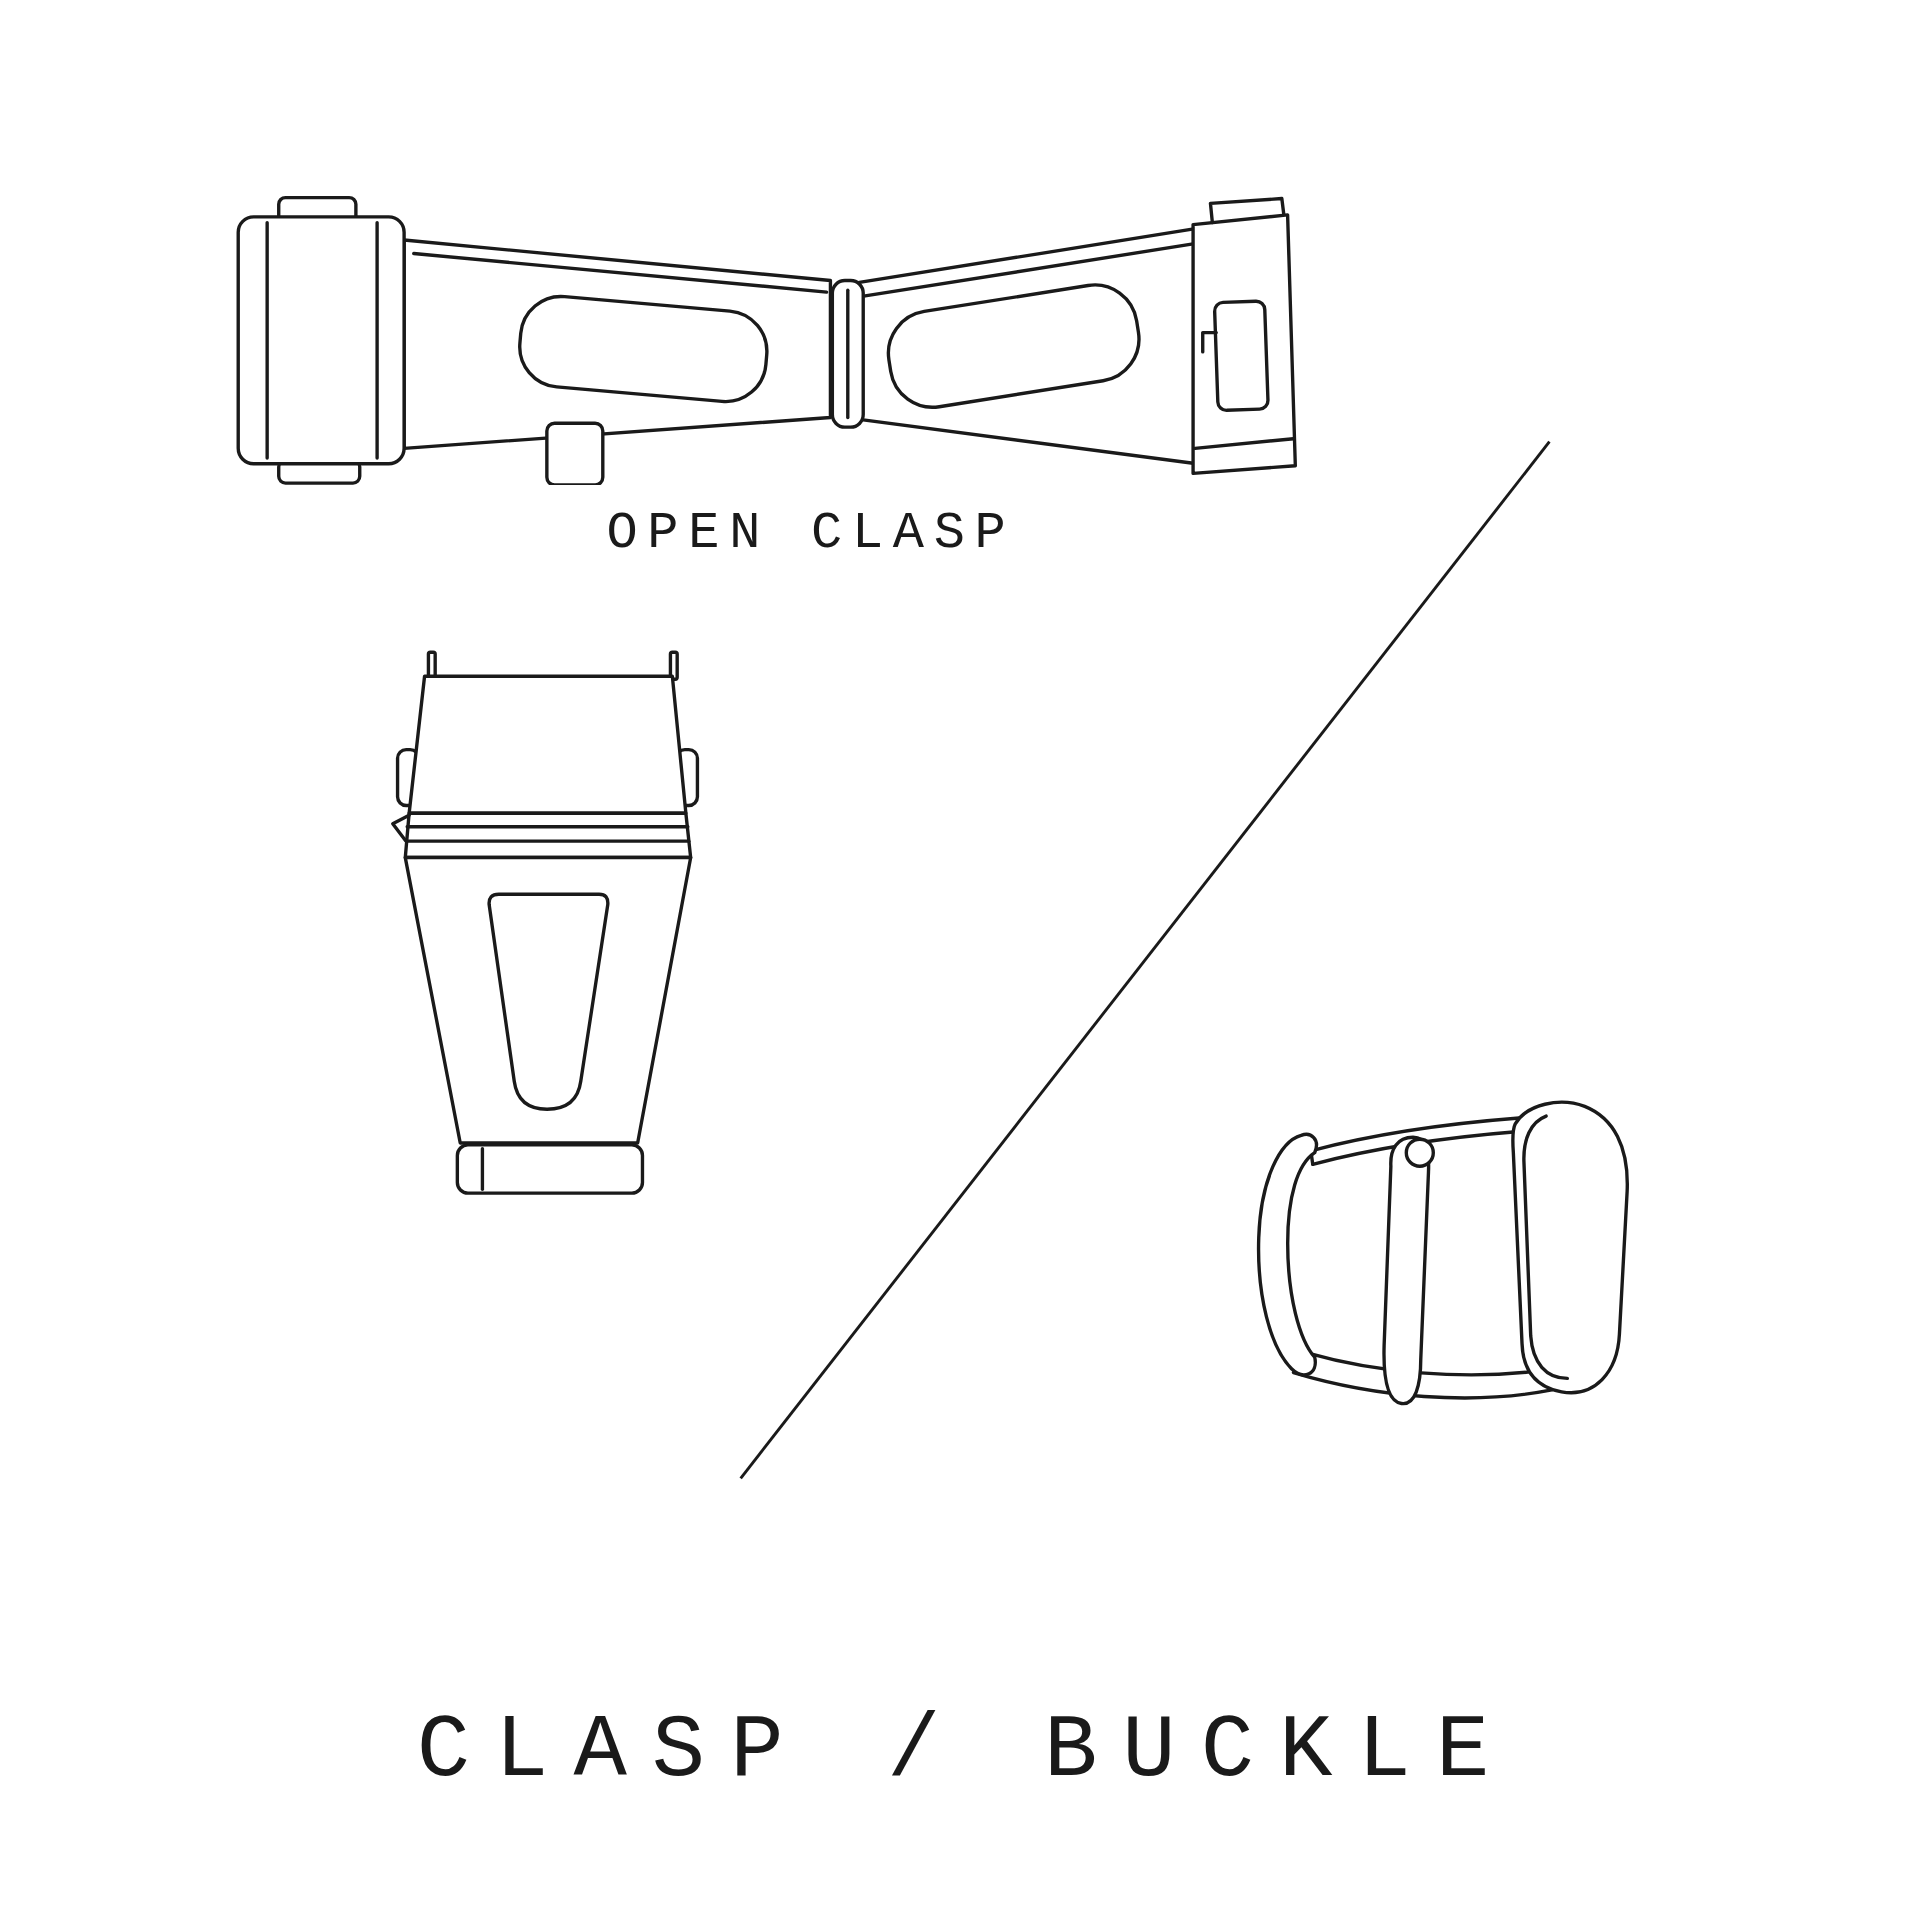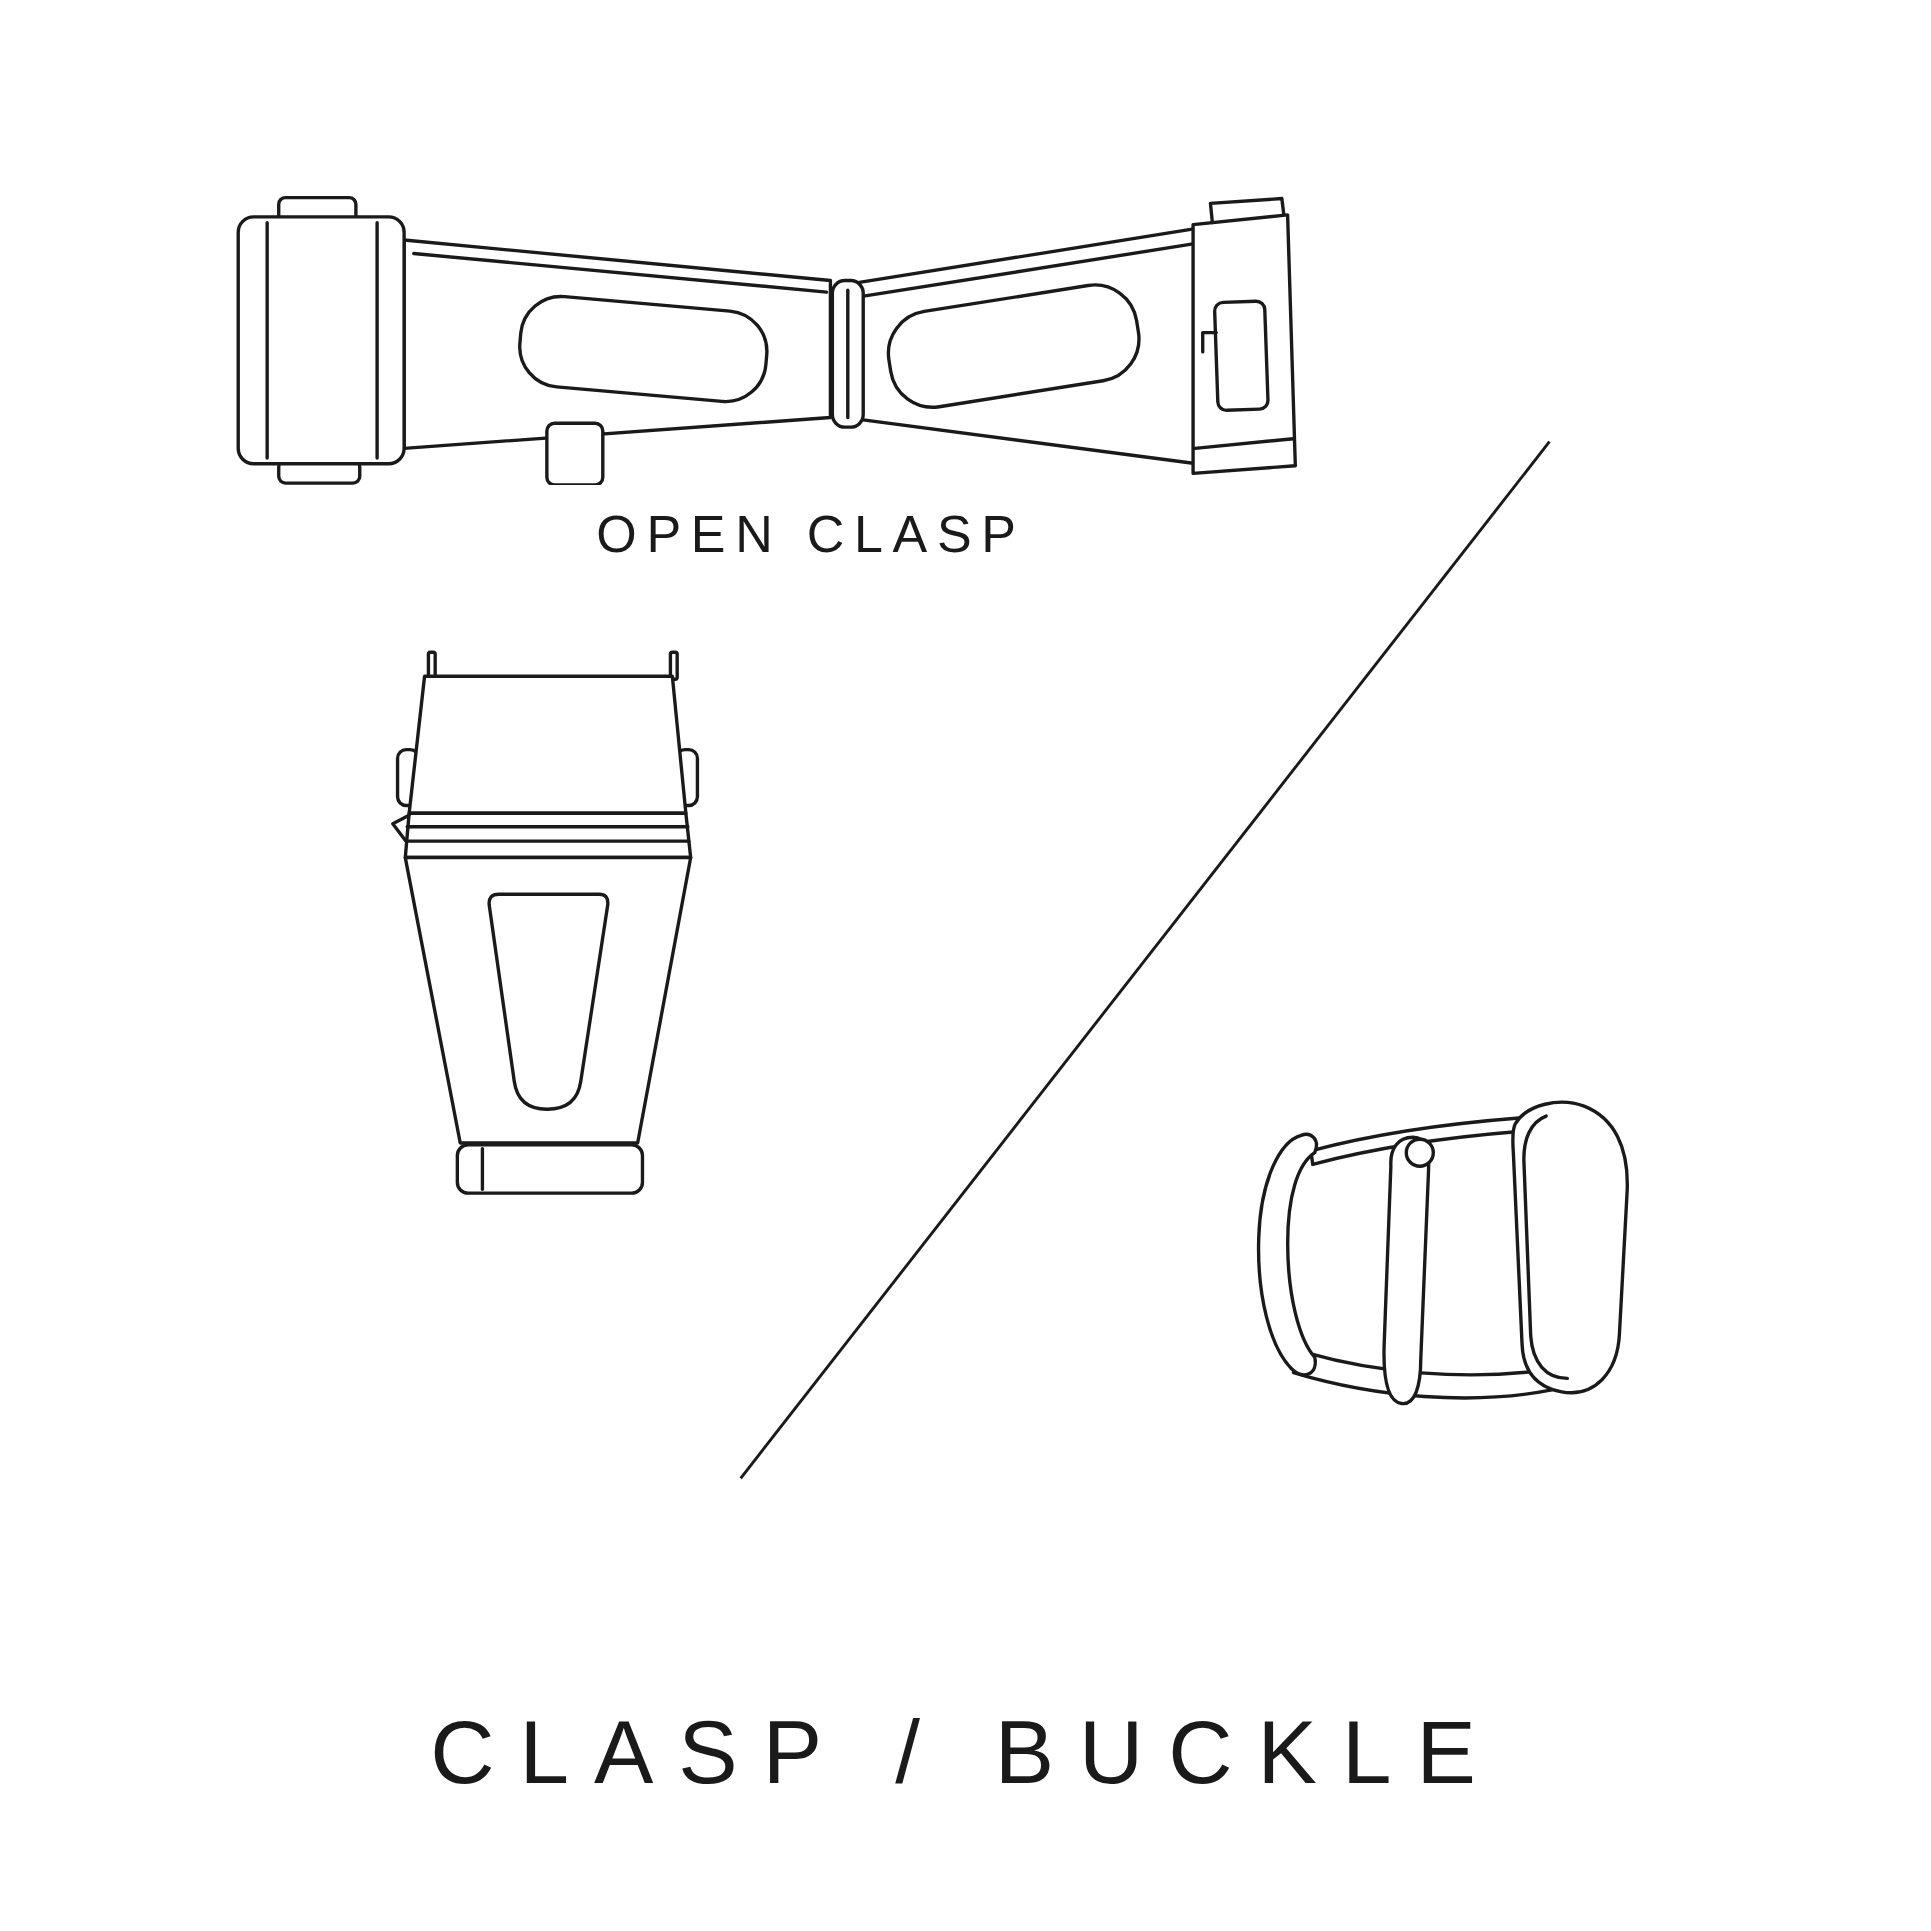--- a/index.html
+++ b/index.html
@@ -1,21 +1,21 @@
 <!DOCTYPE html>
 <html><head>
 <meta charset="utf-8">
 <style>
   html, body { margin: 0; padding: 0; background: #ffffff; }
   .canvas {
     position: relative;
     width: 1931px;
     height: 1931px;
     background: #ffffff;
-    font-family: Liberation Sans, sans-serif;
+    font-family: Liberation Mono, monospace;
     color: #1a1a1a;
     overflow: hidden;
   }
   .abs { position: absolute; }
   
   .f { fill: #ffffff; stroke: #1a1a1a; stroke-width: 3.5; stroke-linejoin: round; stroke-linecap: round; }
   
   .o { fill: none; stroke: #1a1a1a; stroke-width: 3.5; stroke-linejoin: round; stroke-linecap: round; }
   .caption {
     position: absolute;

